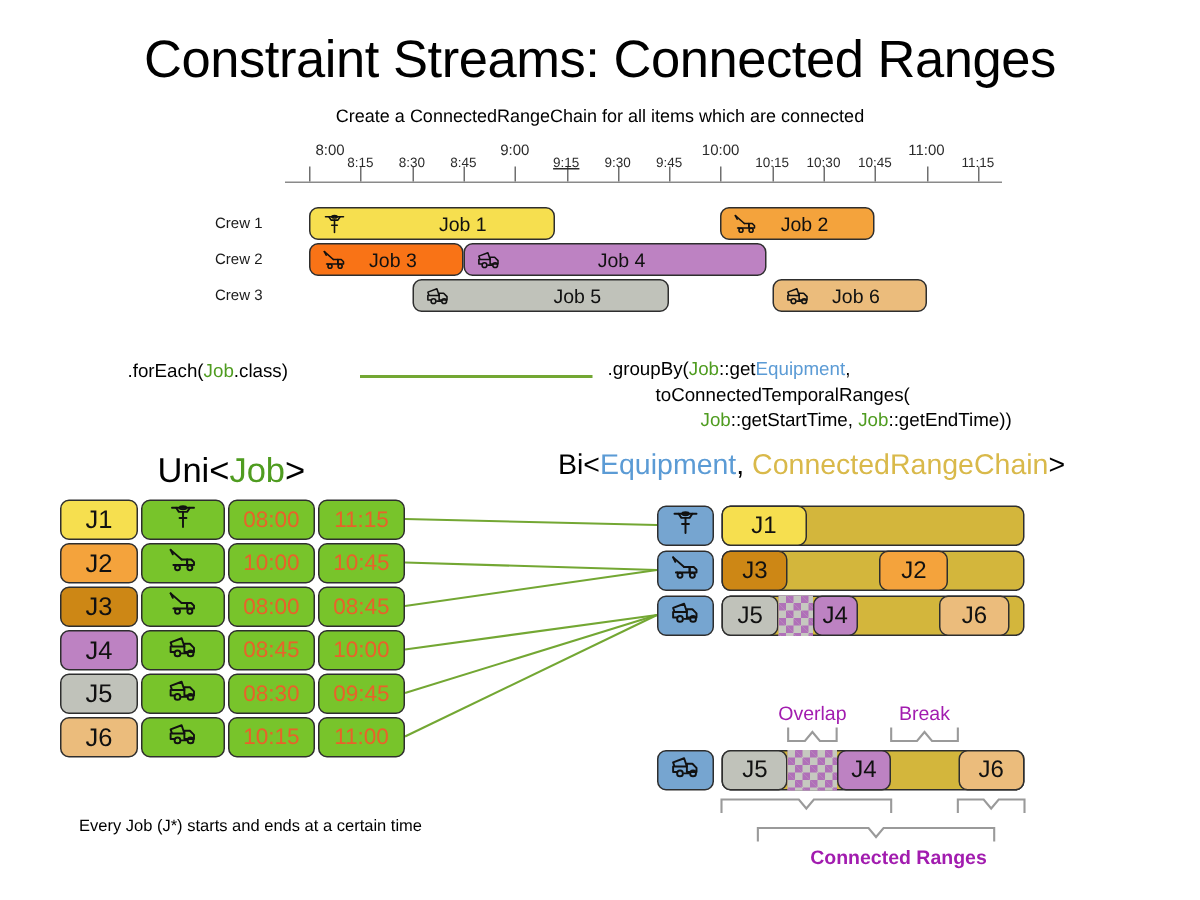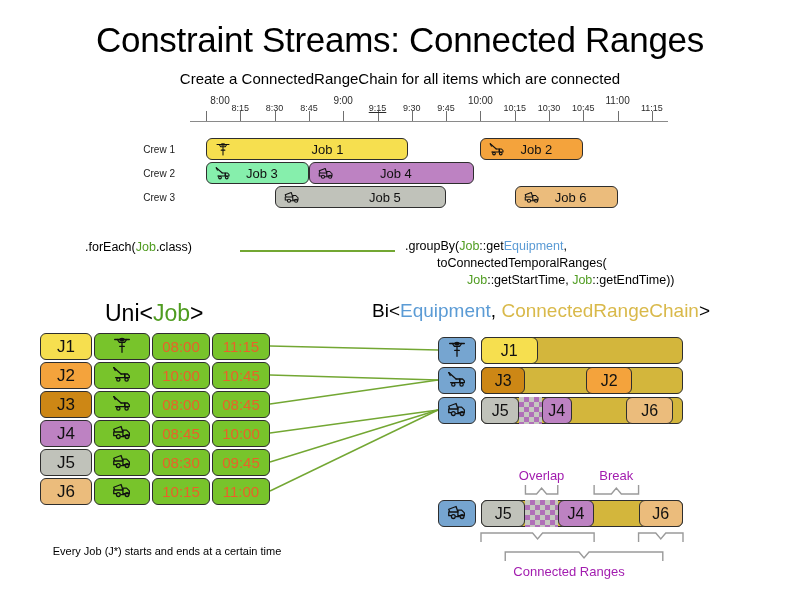--- a/index.html
+++ b/index.html
@@ -13,21 +13,21 @@
   }
   .abs{position:absolute;}
 
   
   #title{
     left:0;top:20px;width:800px;text-align:center;
     font-size:35px;font-weight:400;letter-spacing:-.3px;
   }
   #subtitle{
     left:0;top:70px;width:800px;text-align:center;
-    font-size:15px;
+    font-size:12px;
   }
 
   
   #timeline{left:0;top:95px;width:800px;height:120px;}
   .tick-label{position:absolute;font-size:9px;color:#2b2b2b;white-space:nowrap;transform:translateX(-50%);}
   .tick-label.major{font-size:10px;}
   .tick{position:absolute;width:1px;background:#6f6f6f;}
   #axis{position:absolute;height:1px;background:#8a8a8a;}
 
   .crewlabel{position:absolute;font-size:10px;color:#1a1a1a;text-align:right;width:60px;}
@@ -136,21 +136,21 @@
     <div class="tick-label" style="left: 549px; top: 8px;">10:30</div>
     <div class="tick" style="left: 583.3px; top: 16px; height: 10px;"></div>
     <div class="tick-label" style="left: 583.3px; top: 8px;">10:45</div>
     <div class="tick" style="left: 617.6px; top: 16px; height: 10px;"></div>
     <div class="tick-label major" style="left: 617.6px; top: 0px;">11:00</div>
     <div class="tick" style="left: 651.9px; top: 16px; height: 10px;"></div>
     <div class="tick-label" style="left: 651.9px; top: 8px;">11:15</div>
     <div class="crewlabel" style="left: 115px; top: 49px;">Crew 1</div>
     <div class="crewlabel" style="left: 115px; top: 73px;">Crew 2</div>
     <div class="crewlabel" style="left: 115px; top: 97px;">Crew 3</div>
-    <div class="bar" style="left: 206px; width: 202px; top: 43px; background: rgb(246, 223, 79); gap: 32px;">
+    <div class="bar" style="left: 206px; width: 164px; top: 43px; background: rgb(246, 223, 79); gap: 32px;">
       <span class="bicon">
         <svg viewBox="0 0 24 24" width="18" height="18" fill="none" stroke="#111" stroke-width="1.4" stroke-linecap="round" stroke-linejoin="round">
           <path d="M4 6h16"></path>
           <path d="M7 6l2 3h6l2-3"></path>
           <path d="M12 9v11"></path>
           <path d="M9.5 13.5h5"></path>
           <ellipse cx="12" cy="6" rx="2.4" ry="1.1" fill="none"></ellipse>
         </svg>
       </span>
       <span class="blabel">Job 1</span>
@@ -162,35 +162,35 @@
           <path d="M3 5l1.6 3.2"></path>
           <path d="M11 12h4v4H6"></path>
           <path d="M15 12h3l2 2v2h-5z"></path>
           <circle cx="8" cy="18" r="1.8"></circle>
           <circle cx="17" cy="18" r="1.8"></circle>
           <path d="M5 16h1"></path>
         </svg>
       </span>
       <span class="blabel">Job 2</span>
     </div>
-    <div class="bar" style="left: 206px; width: 102.9px; top: 67px; background: #86efac;">
+    <div class="bar" style="left: 206px; width: 102.9px; top: 67px; background: #f97316;">
       <span class="bicon">
         <svg viewBox="0 0 24 24" width="18" height="18" fill="none" stroke="#111" stroke-width="1.4" stroke-linecap="round" stroke-linejoin="round">
           <path d="M3 5l8 7"></path>
           <path d="M3 5l1.6 3.2"></path>
           <path d="M11 12h4v4H6"></path>
           <path d="M15 12h3l2 2v2h-5z"></path>
           <circle cx="8" cy="18" r="1.8"></circle>
           <circle cx="17" cy="18" r="1.8"></circle>
           <path d="M5 16h1"></path>
         </svg>
       </span>
       <span class="blabel">Job 3</span>
     </div>
-    <div class="bar" style="left: 308.9px; width: 165px; top: 67px; background: rgb(189, 130, 194);">
+    <div class="bar" style="left: 308.9px; width: 202px; top: 67px; background: rgb(189, 130, 194);">
       <span class="bicon">
         <svg viewBox="0 0 24 24" width="18" height="18" fill="none" stroke="#111" stroke-width="1.4" stroke-linecap="round" stroke-linejoin="round">
           <path d="M3 9l8-3 2 6H4z"></path>
           <path d="M13 10h4l3 3v3h-7z"></path>
           <path d="M3 12v4h3"></path>
           <circle cx="8" cy="17" r="2.1"></circle>
           <circle cx="17.5" cy="17" r="2.1"></circle>
           <path d="M11 17h3.4"></path>
         </svg>
       </span>
@@ -408,13 +408,13 @@
     <path d="M638.56 542 L638.56 533 L655.78 533 L660.78 539 L665.78 533 L683 533 L683 542" fill="none" stroke="#9a9a9a" stroke-width="1.4"></path>
     <path d="M505.24 561 L505.24 552 L579.02 552 L584.02 558 L589.02 552 L662.8 552 L662.8 561" fill="none" stroke="#9a9a9a" stroke-width="1.4"></path>
   </svg>
 
 <div class="abs" id="footer">
   <div>Every Job (J*) starts and ends at a certain time</div>
 </div>
 
 <div class="annlabel" style="left: 541.6px; top: 468px; transform: translateX(-50%);">Overlap</div>
 <div class="annlabel" style="left: 616.34px; top: 468px; transform: translateX(-50%);">Break</div>
-<div class="annlabel" style="left: 569px; top: 564px; transform: translateX(-50%);">Connected Ranges</div>
+<div class="annlabel" style="left: 599px; top: 564px; transform: translateX(-50%); font-weight: bold;">Connected Ranges</div>
 
 </body></html>

